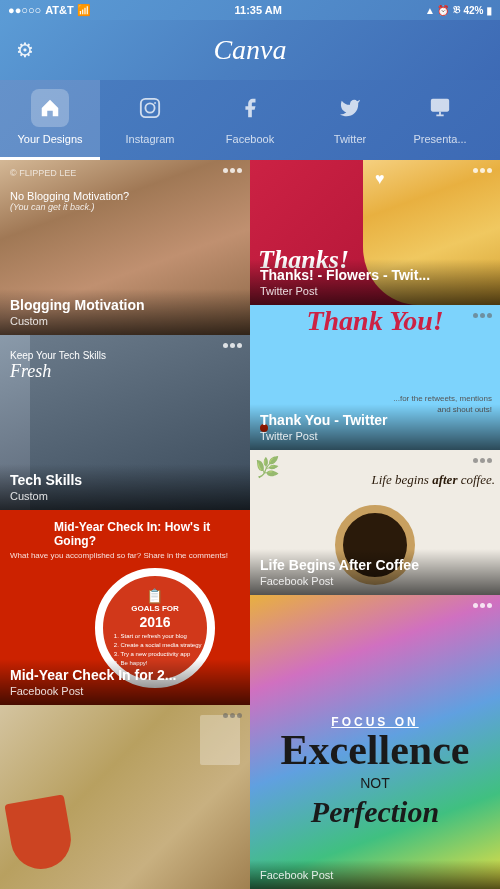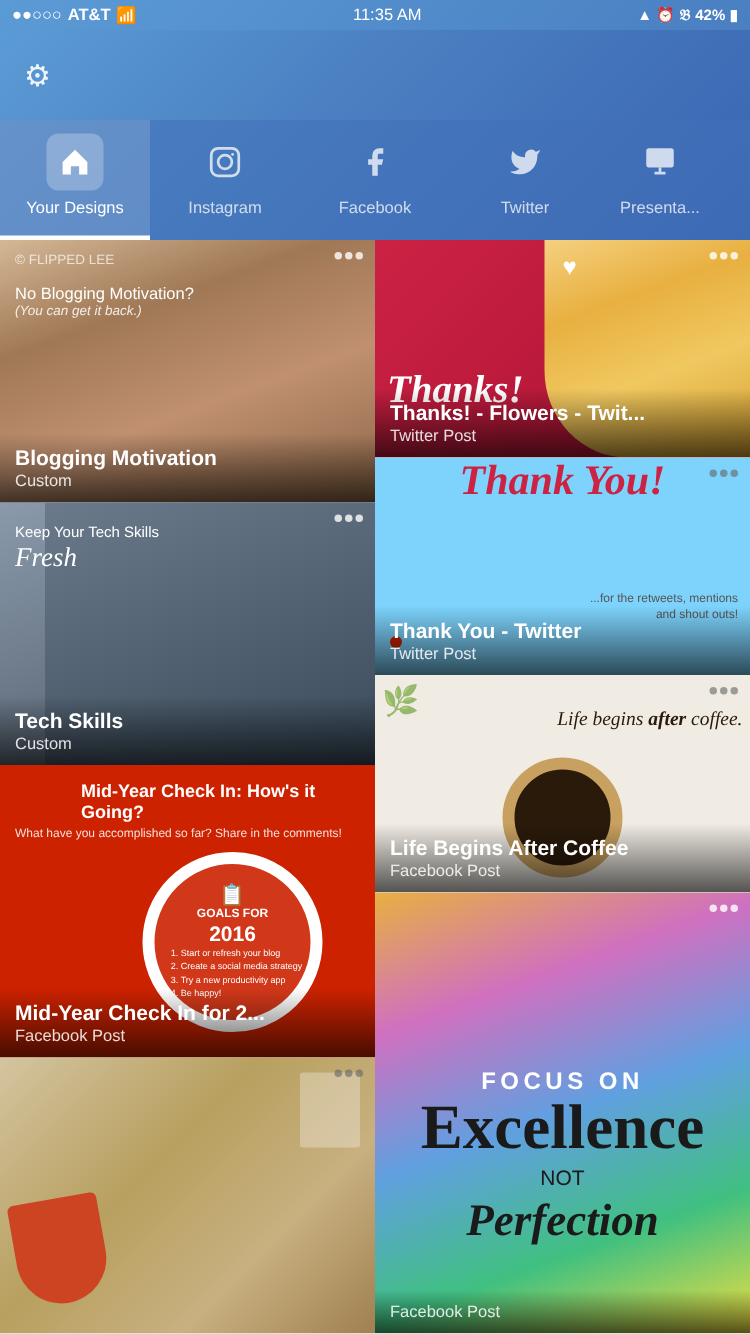--- a/index.html
+++ b/index.html
@@ -18,21 +18,21 @@
       background: linear-gradient(135deg, #5b9bd5 0%, #4a7fc1 100%);
       display: flex;
       align-items: center;
       justify-content: space-between;
       padding: 0 8px;
       color: white;
       font-size: 11px;
       font-weight: 600;
     }
     .status-left { display: flex; align-items: center; gap: 4px; }
-    .status-center { font-size: 11px; font-weight: 400; }
+    .status-center { font-size: 11px; font-weight: 700; }
     .status-right { display: flex; align-items: center; gap: 3px; font-size: 10px; }
 
     
     .header {
       width: 500px;
       height: 60px;
       background: linear-gradient(135deg, #5b9bd5 0%, #4a7fc1 50%, #3d6ab5 100%);
       display: flex;
       align-items: center;
       justify-content: center;
@@ -241,26 +241,27 @@
     .card-excellence-inner {
       width: 100%; height: 100%;
       background: linear-gradient(160deg, #e8b040 0%, #d070c0 25%, #60a0e0 50%, #40c080 75%, #f0e040 100%);
       display: flex;
       flex-direction: column;
       align-items: center;
       justify-content: center;
       position: relative;
     }
     .exc-focus {
-      font-size: 16px;
+      font-size: 12px;
       letter-spacing: 3px;
       color: white;
       font-weight: 600;
       text-transform: uppercase;
       margin-top: 40px;
+      text-decoration: underline;
     }
     .exc-excellence {
       font-size: 42px;
       font-weight: 900;
       color: #1a1a1a;
       line-height: 1;
     }
     .exc-not {
       font-size: 14px;
       color: #1a1a1a;
@@ -392,20 +393,21 @@
     <span>▲</span>
     <span>⏰</span>
     <span>𝔅</span>
     <span>42%</span>
     <span>▮</span>
   </div>
 </div>
 
 <div class="header">
   <span class="header-gear">⚙</span>
+  <span class="header-title">Canva</span>
 </div>
 
 <div class="nav-tabs">
 
   <div class="nav-tab active">
     <div class="nav-tab-icon">
       <svg width="22" height="22" viewBox="0 0 24 24" fill="white">
         <path d="M3 12l9-9 9 9v9h-6v-6H9v6H3z"></path>
       </svg>
     </div>

